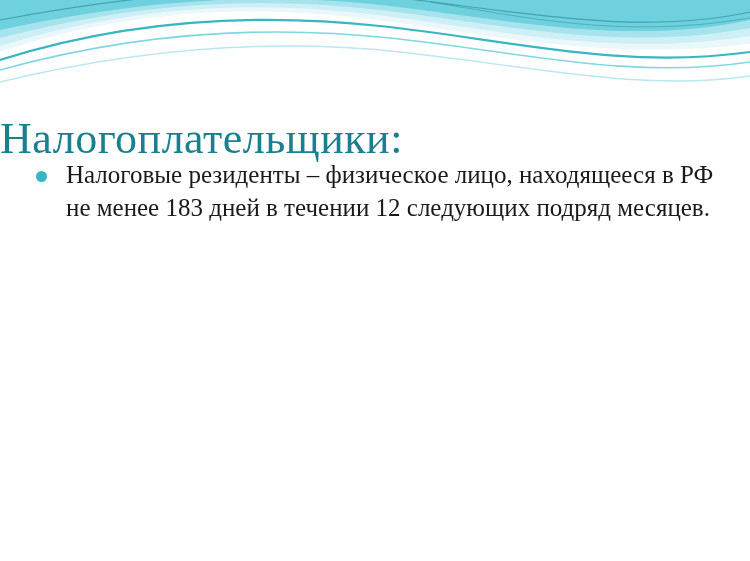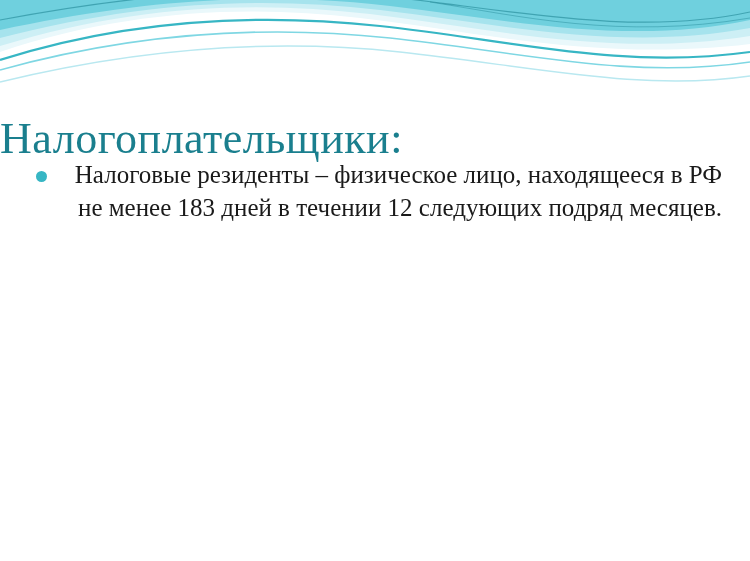--- a/index.html
+++ b/index.html
@@ -49,21 +49,21 @@
     list-style: none;
   }
   .bullet-item {
     position: relative;
     padding-left: 38px;
     margin-bottom: 16px;
     font-size: 25px;
     line-height: 1.32;
     color: #1a1a1a;
     font-family: "Liberation Serif", serif;
-    text-align: right;
+    text-align: left;
   }
   .bullet-dot {
     position: absolute;
     left: 8px;
     top: 13px;
     width: 11px;
     height: 11px;
     border-radius: 50%;
     background: #37b6c4;
   }

